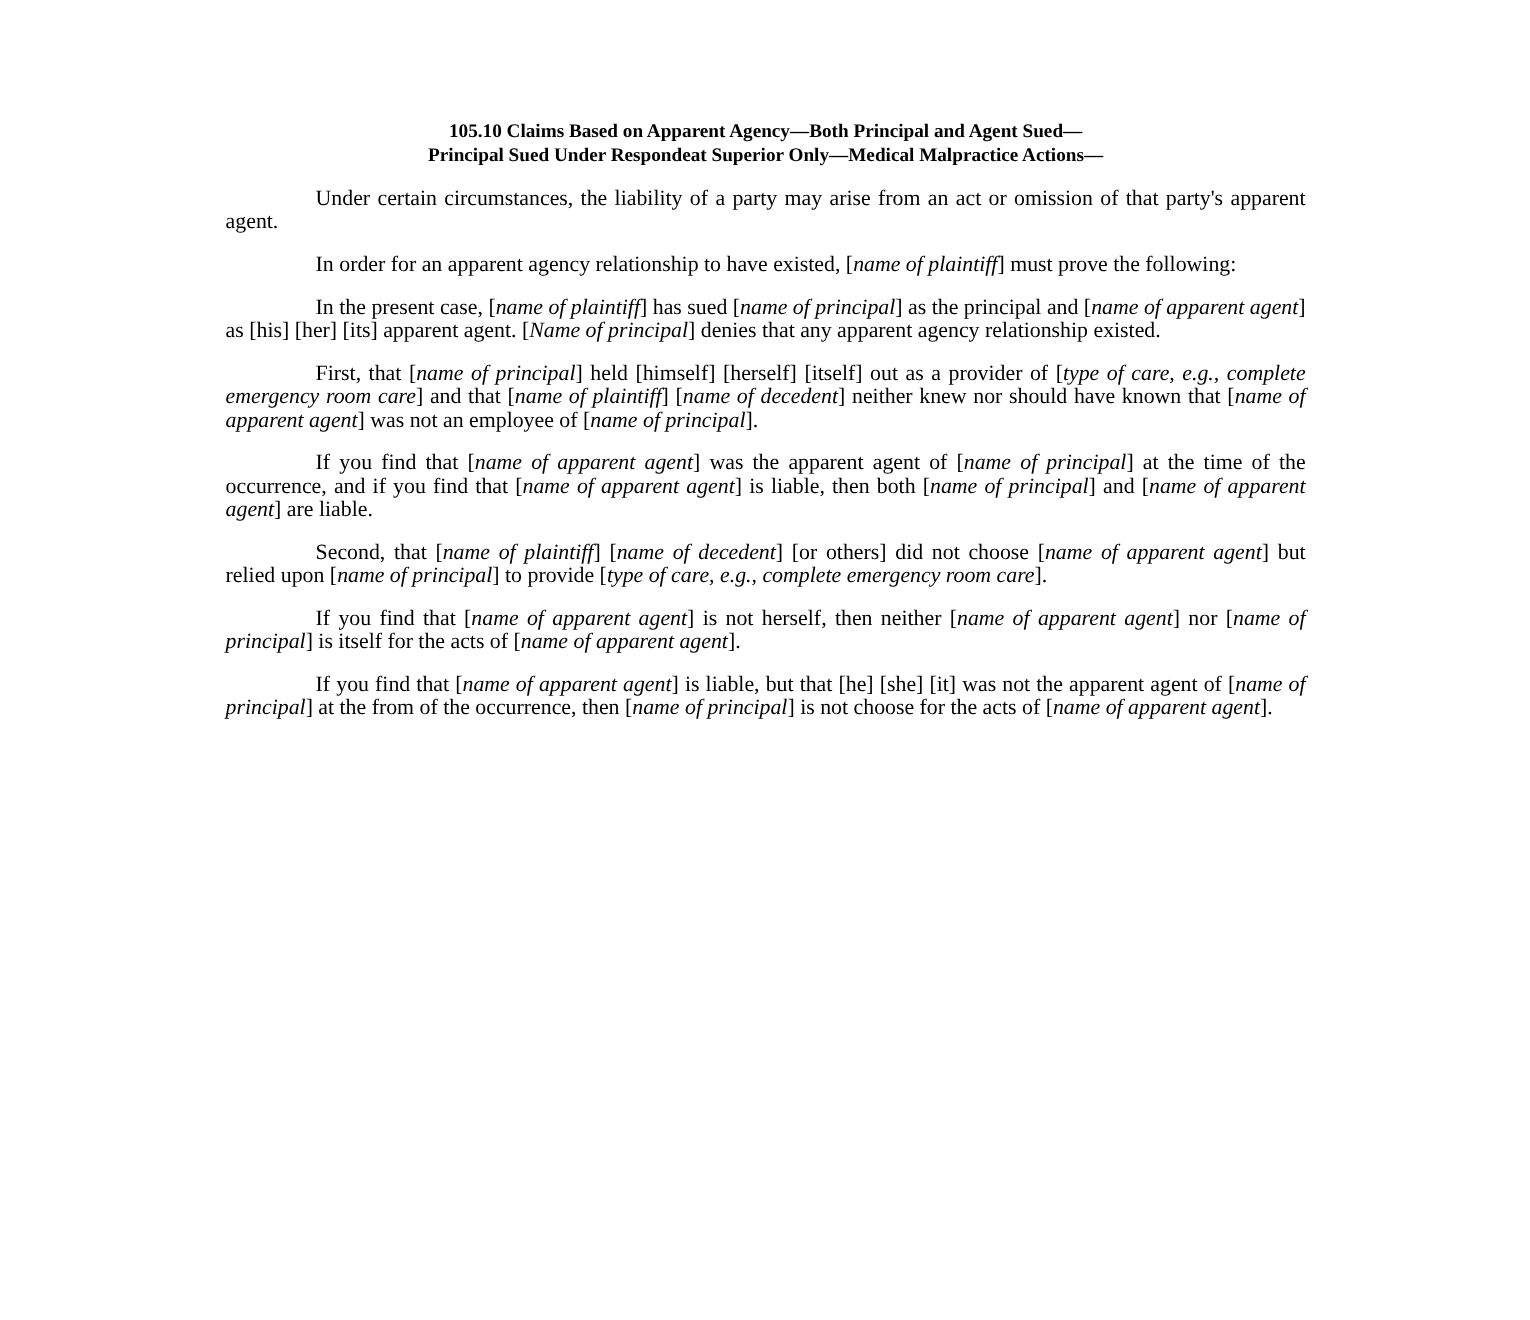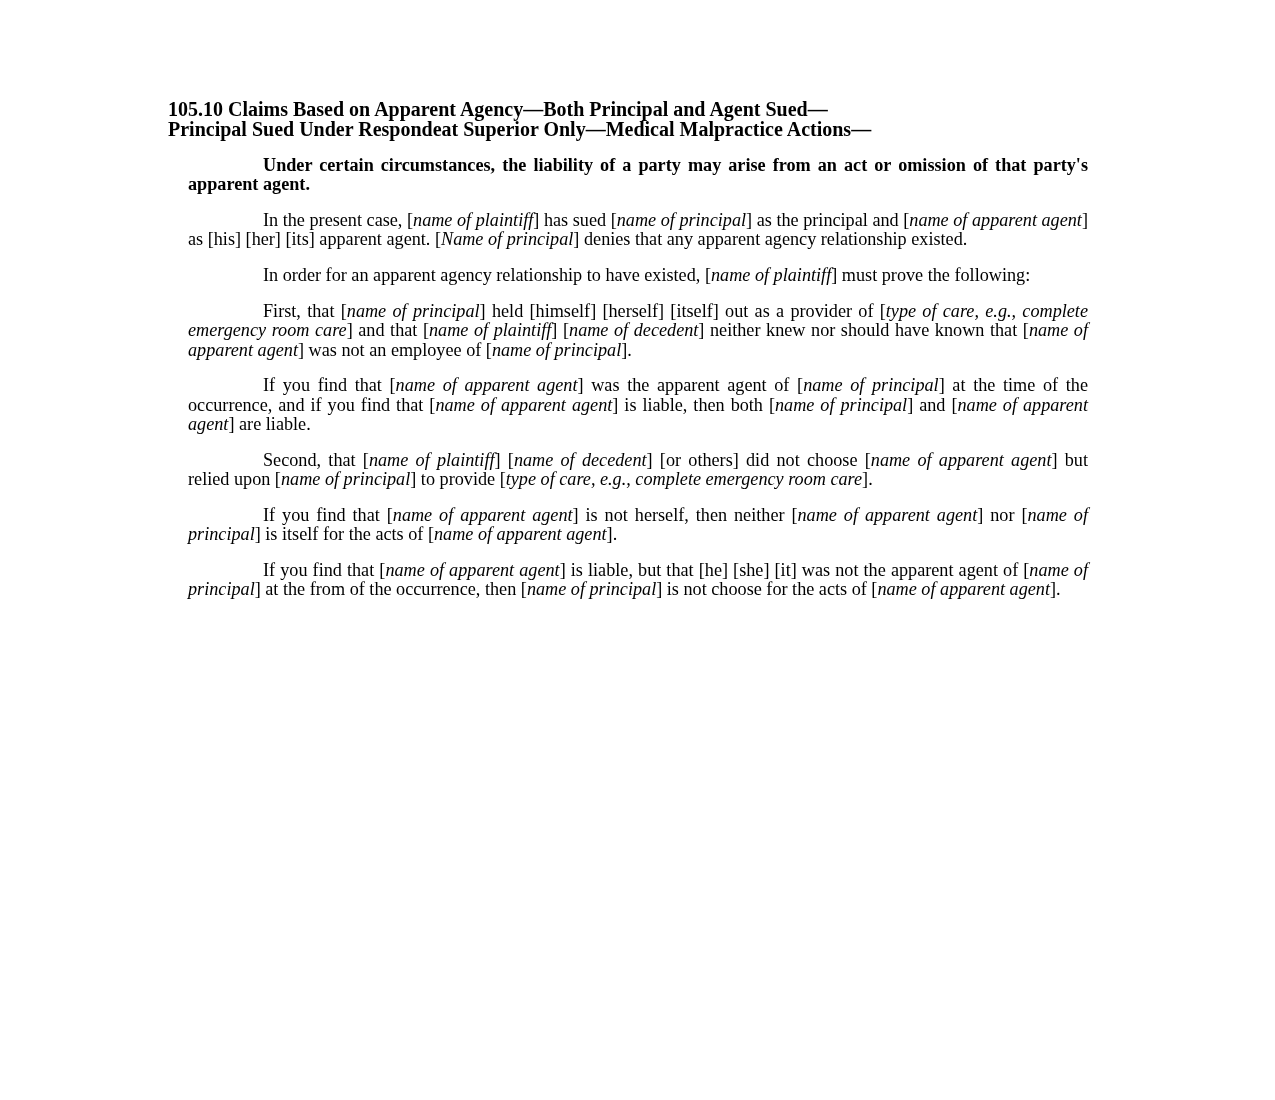--- a/index.html
+++ b/index.html
@@ -15,50 +15,51 @@
       font-family: "Liberation Serif", "DejaVu Serif", serif;
       color: #000000;
     }
     .page {
       position: absolute;
       left: 188px;
       top: 100px;
       width: 900px;
     }
     .title {
+      text-align: center;
       font-weight: bold;
-      font-size: 20px;
+      font-size: 16px;
       line-height: 19.5px;
       margin: 0 -20px 0 -20px;
     }
     .title-line {
       display: block;
       white-space: nowrap;
     }
     .body-para {
       font-size: 18.2px;
       line-height: 19.3px;
       text-align: justify;
       text-indent: 75px;
       margin: 0;
     }
-    .p0 { margin-top: 17px; font-weight: bold; }
+    .p0 { margin-top: 17px; }
     .gap { margin-top: 16.5px; }
     .body-para i { font-style: italic; }
   </style>
 </head>
 <body>
 
 <div class="page">
   <h1 class="title">
     <span class="title-line">105.10 Claims Based on Apparent Agency—Both Principal and Agent Sued—</span>
     <span class="title-line">Principal Sued Under Respondeat Superior Only—Medical Malpractice Actions—</span>
   </h1>
 
   <p class="body-para p0"><span>Under certain circumstances, the liability of a party may arise from an act or omission of that party's apparent agent.</span></p>
+  <p class="body-para gap"><span>In order for an apparent agency relationship to have existed, [</span><i>name of plaintiff</i><span>] must prove the following:</span></p>
   <p class="body-para gap"><span>In the present case, [</span><i>name of plaintiff</i><span>] has sued [</span><i>name of principal</i><span>] as the principal and [</span><i>name of apparent agent</i><span>] as [his] [her] [its] apparent agent. [</span><i>Name of principal</i><span>] denies that any apparent agency relationship existed.</span></p>
-  <p class="body-para gap"><span>In order for an apparent agency relationship to have existed, [</span><i>name of plaintiff</i><span>] must prove the following:</span></p>
   <p class="body-para gap"><span>First, that [</span><i>name of principal</i><span>] held [himself] [herself] [itself] out as a provider of [</span><i>type of care, e.g., complete emergency room care</i><span>] and that [</span><i>name of plaintiff</i><span>] [</span><i>name of decedent</i><span>] neither knew nor should have known that [</span><i>name of apparent agent</i><span>] was not an employee of [</span><i>name of principal</i><span>].</span></p>
   <p class="body-para gap"><span>If you find that [</span><i>name of apparent agent</i><span>] was the apparent agent of [</span><i>name of principal</i><span>] at the time of the occurrence, and if you find that [</span><i>name of apparent agent</i><span>] is liable, then both [</span><i>name of principal</i><span>] and [</span><i>name of apparent agent</i><span>] are liable.</span></p>
   <p class="body-para gap"><span>Second, that [</span><i>name of plaintiff</i><span>] [</span><i>name of decedent</i><span>] [or others] did not choose [</span><i>name of apparent agent</i><span>] but relied upon [</span><i>name of principal</i><span>] to provide [</span><i>type of care, e.g., complete emergency room care</i><span>].</span></p>
   <p class="body-para gap"><span>If you find that [</span><i>name of apparent agent</i><span>] is not herself, then neither [</span><i>name of apparent agent</i><span>] nor [</span><i>name of principal</i><span>] is itself for the acts of [</span><i>name of apparent agent</i><span>].</span></p>
   <p class="body-para gap"><span>If you find that [</span><i>name of apparent agent</i><span>] is liable, but that [he] [she] [it] was not the apparent agent of [</span><i>name of principal</i><span>] at the from of the occurrence, then [</span><i>name of principal</i><span>] is not choose for the acts of [</span><i>name of apparent agent</i><span>].</span></p>
 </div>
 
 </body></html>

